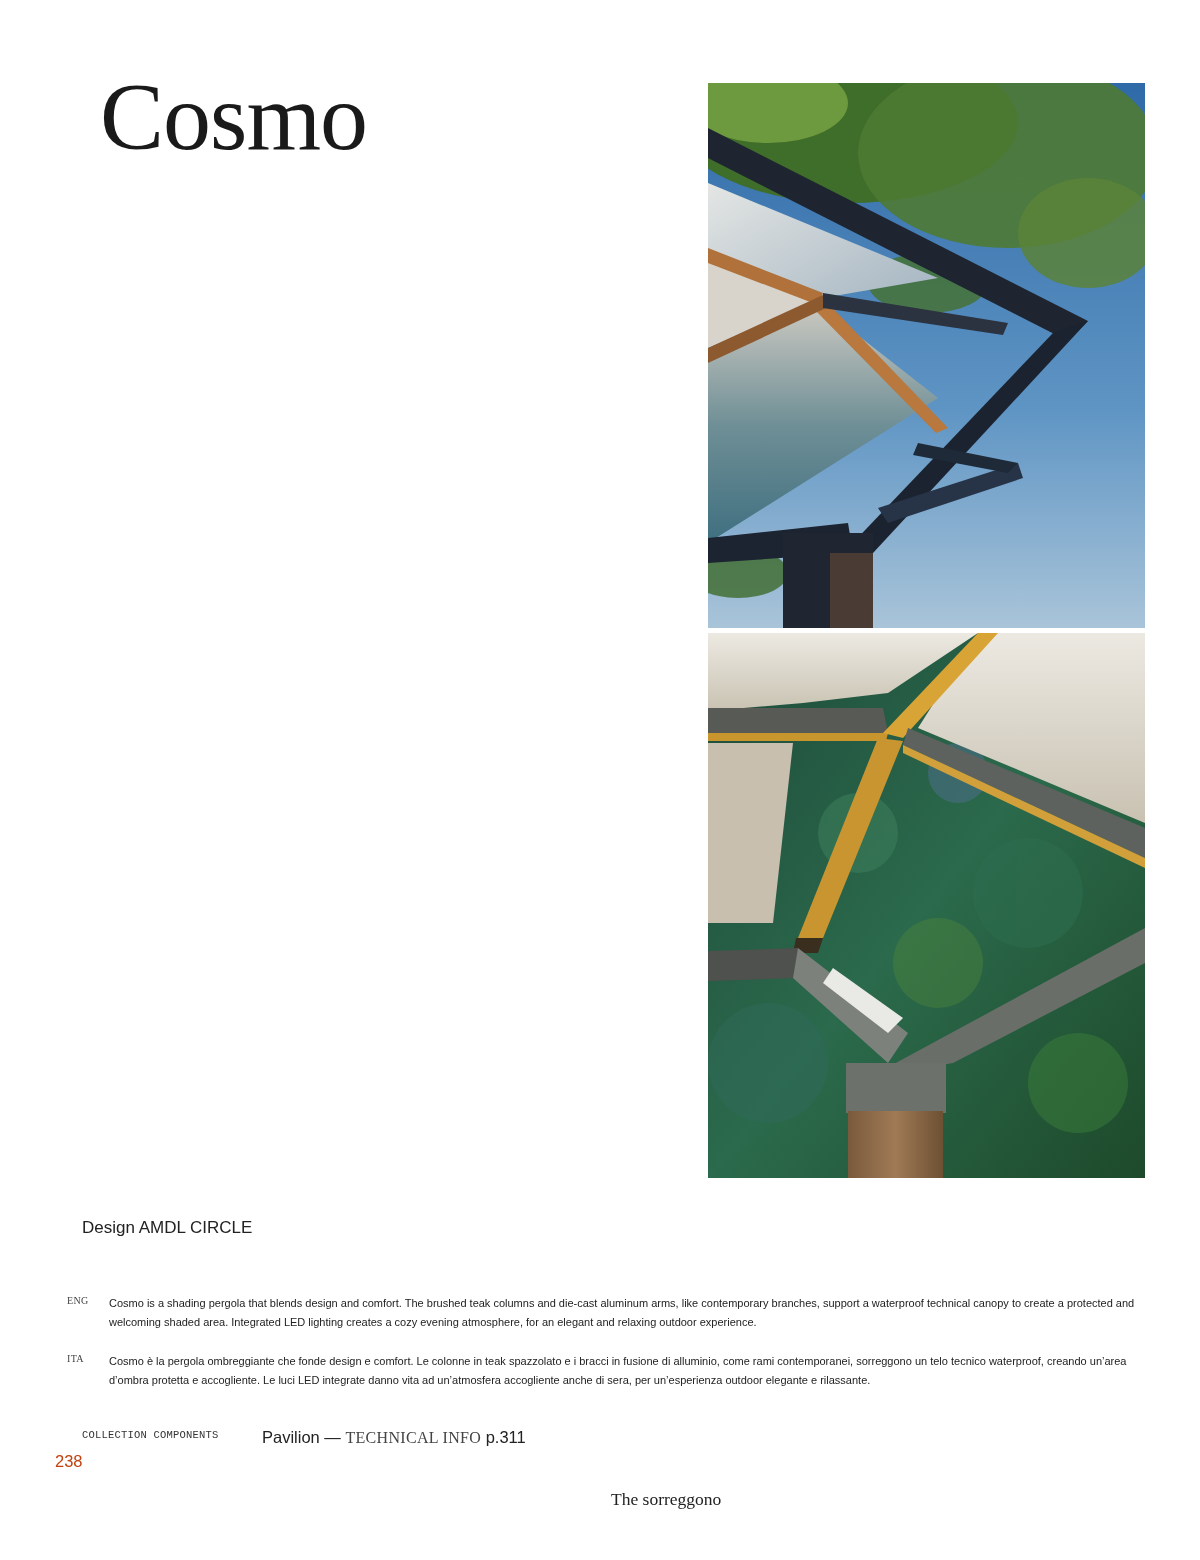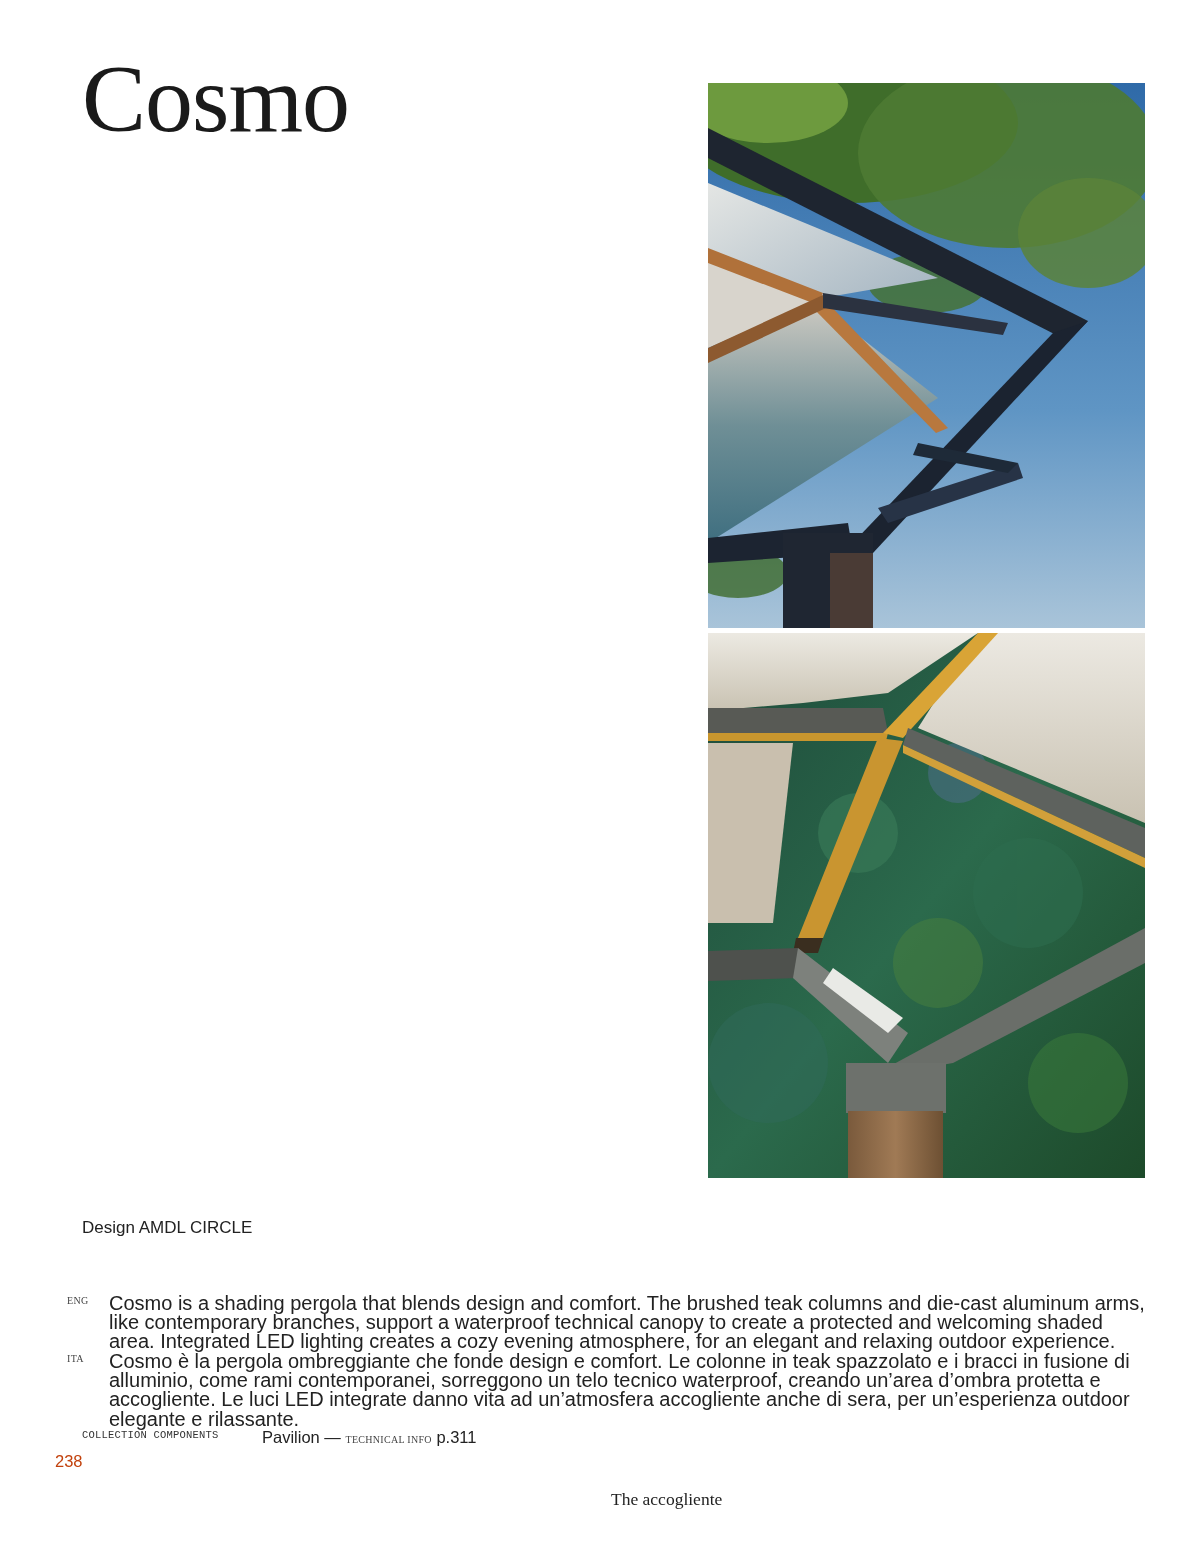--- a/index.html
+++ b/index.html
@@ -1,49 +1,49 @@
 <!DOCTYPE html>
 <html><head>
 <meta charset="utf-8">
 <style>
   html, body { margin: 0; padding: 0; background: #ffffff; }
   body { width: 1200px; height: 1560px; position: relative; overflow: hidden; color: #1c1c1c; }
   .title {
     position: absolute; left: 82px; top: 44px;
     font-family: "Liberation Serif", "DejaVu Serif", serif;
     font-size: 96px; line-height: 110px; letter-spacing: -1px;
-    color: #1a1a1a; font-weight: 400; margin: 0;
+    color: #1a1a1a; font-weight: 400; margin: 18px;
   }
   .photo { position: absolute; left: 708px; width: 437px; overflow: hidden; }
   .photo svg { display: block; width: 100%; height: 100%; }
   .photo-1 { top: 83px; height: 545px; }
   .photo-2 { top: 633px; height: 545px; }
   .credit {
     position: absolute; left: 82px; top: 1218px;
     font-family: "Liberation Sans", sans-serif; font-size: 17px; color: #222;
   }
   .lang {
     position: absolute; left: 55px;
     font-family: "Liberation Serif", serif; font-size: 10px; letter-spacing: 0.3px; color: #444; margin-left: 12px;
   }
   .para {
     position: absolute; left: 109px; width: 1040px;
-    font-family: "Liberation Sans", sans-serif; font-size: 20px; line-height: 19.2px; color: #222;
+    font-family: "Liberation Sans", sans-serif; font-size: 11px; line-height: 19.2px; color: #222;
     margin: 0;
   }
   .comp-label {
     position: absolute; left: 82px; top: 1429px;
     font-family: Liberation Mono, monospace; font-size: 10.5px; letter-spacing: 0.2px; color: #333;
   }
   .comp-value {
     position: absolute; left: 262px; top: 1428px;
     font-family: "Liberation Sans", sans-serif; font-size: 16.5px; color: #222;
   }
   .comp-value .small-caps {
-    font-family: "Liberation Serif", serif; font-size: 10px; letter-spacing: 0.3px; color: #444;
+    font-family: "Liberation Serif", serif; font-size: 16px; letter-spacing: 0.3px; color: #444;
   }
   .page-num {
     position: absolute; left: 55px; top: 1452px;
     font-family: "Liberation Sans", sans-serif; font-size: 16.5px; color: #c2410c;
   }
   .section {
     position: absolute; left: 611px; top: 1489px;
     font-family: "Liberation Serif", serif; font-size: 17.5px; color: #222;
   }
 </style>
@@ -162,13 +162,13 @@
 <p class="para" style="top:1352px;">Cosmo è la pergola ombreggiante che fonde design e comfort. Le colonne in teak spazzolato e i bracci in fusione di alluminio, come rami contemporanei, sorreggono un telo tecnico waterproof, creando un’area d’ombra protetta e accogliente. Le luci LED integrate danno vita ad un’atmosfera accogliente anche di sera, per un’esperienza outdoor elegante e rilassante.</p>
 
 <div class="comp-label">COLLECTION COMPONENTS</div>
 <div class="comp-value">
   <span>Pavilion —</span>
   <span class="small-caps">TECHNICAL INFO</span>
   <span>p.311</span>
 </div>
 
 <div class="page-num">238</div>
-<div class="section">The accogliente</div>
+<div class="section">The sorreggono</div>
 
 </body></html>

